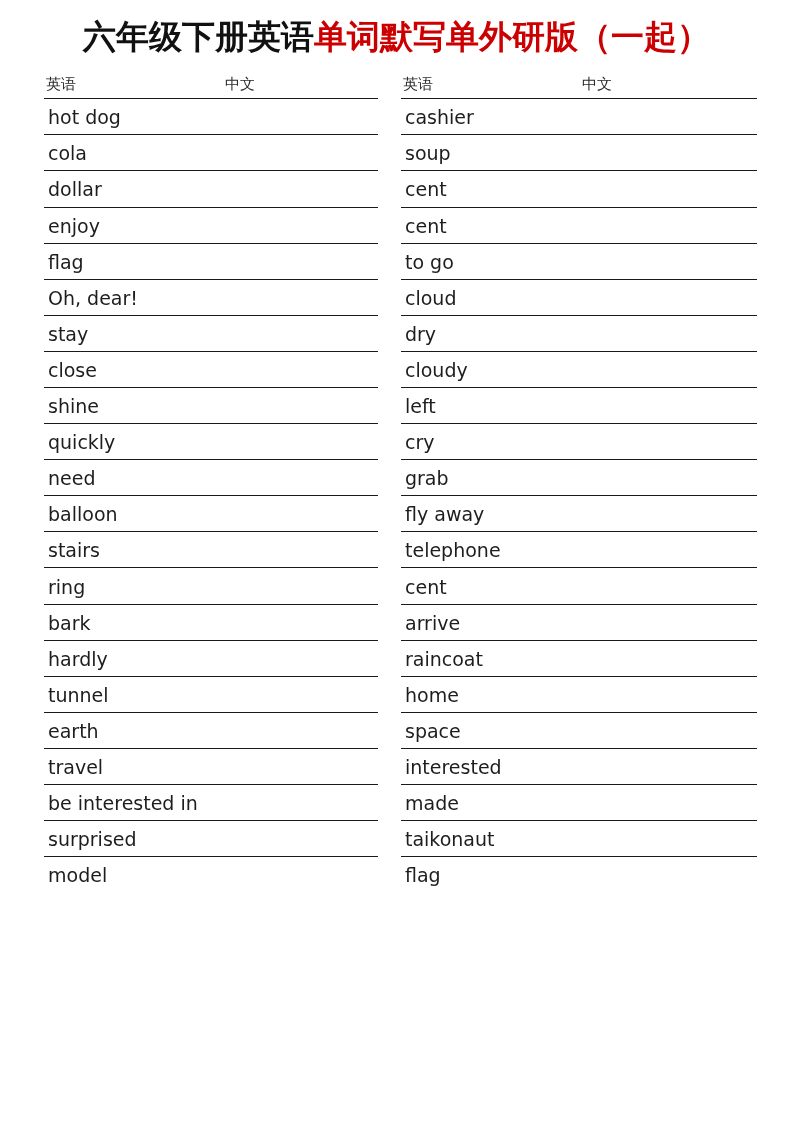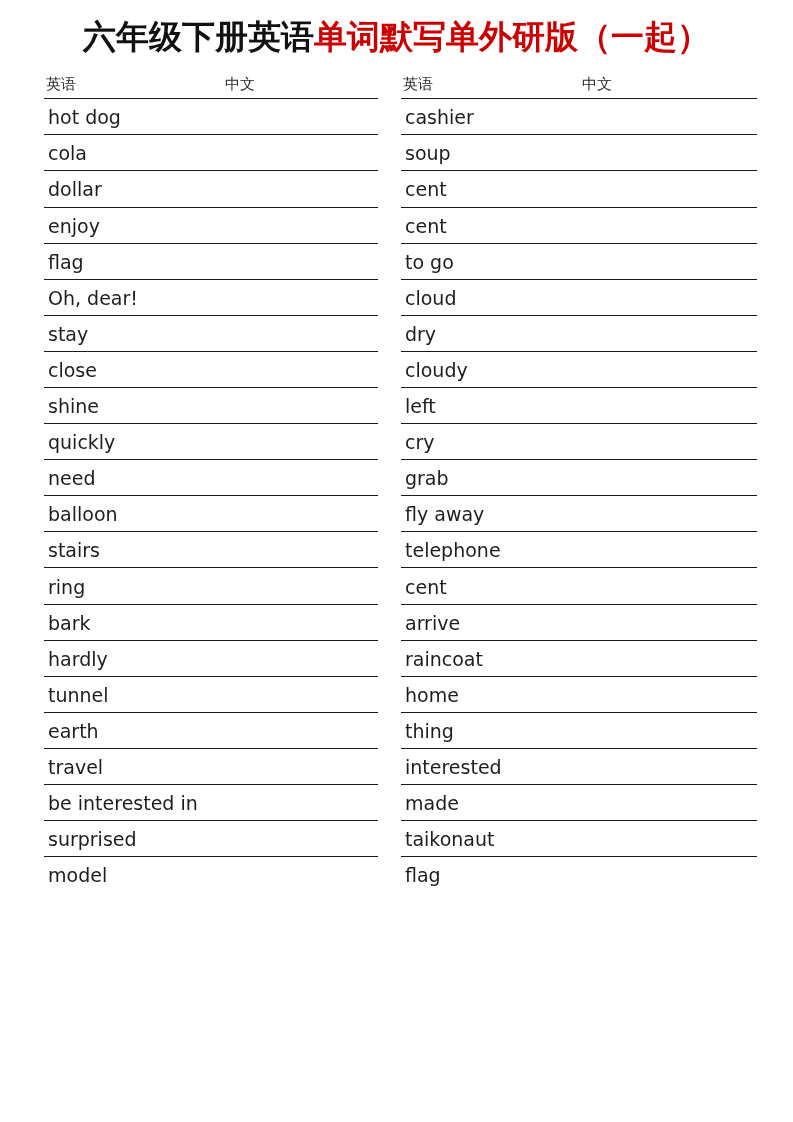--- a/index.html
+++ b/index.html
@@ -245,21 +245,21 @@
           </div>
           <div class="row">
             <span class="word">raincoat</span>
             <span class="blank"></span>
           </div>
           <div class="row">
             <span class="word">home</span>
             <span class="blank"></span>
           </div>
           <div class="row">
-            <span class="word">thing</span>
+            <span class="word">space</span>
             <span class="blank"></span>
           </div>
           <div class="row">
             <span class="word">interested</span>
             <span class="blank"></span>
           </div>
           <div class="row">
             <span class="word">made</span>
             <span class="blank"></span>
           </div>

